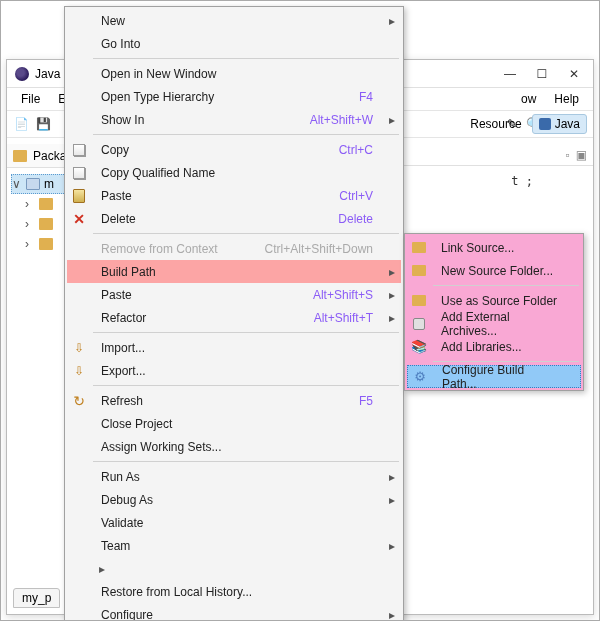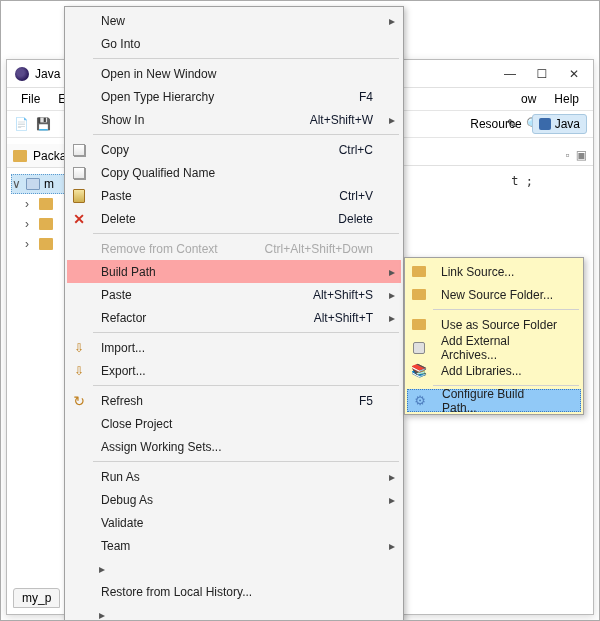--- a/index.html
+++ b/index.html
@@ -28,28 +28,28 @@
 .editor-area { position: absolute; top: 84px; left: 200px; right: 0; bottom: 0; background: #fff; }
 .editor-top { height: 22px; border-bottom: 1px solid #e0e0e0; display: flex; justify-content: flex-end; align-items: center; padding: 0 6px; gap: 6px; }
 .editor-line { position: absolute; top: 30px; right: 60px; font-family: Consolas, monospace; color: #333; }
 .footer-tab { position: absolute; left: 6px; bottom: 6px; padding: 2px 8px; border: 1px solid #c0c0c0; border-radius: 3px 3px 0 0; background: #f5f5f5; }
 
 
 .context-menu { position: absolute; top: 5px; left: 63px; width: 340px; background: #f4f4f4; border: 1px solid #a0a0a0; box-shadow: 2px 2px 6px rgba(0,0,0,0.25); padding: 2px; }
 .cm-item { display: flex; align-items: center; height: 23px; position: relative; gap: 8px; }
 .cm-item .icon-slot { width: 24px; display: flex; justify-content: center; align-items: center; }
 .cm-item .label { flex: 1; padding-left: 2px; color: #222; }
-.cm-item .accel { color: #0f172a; padding-right: 8px; }
+.cm-item .accel { color: #8b5cf6; padding-right: 8px; }
 .cm-item .arrow { width: 12px; color: #555; }
 .cm-item.disabled .label, .cm-item.disabled .accel { color: #aaa; }
 .cm-item.highlight { background: #fca5a5; }
 .cm-sep { height: 1px; background: #d0d0d0; margin: 3px 2px 3px 26px; }
 
 
-.submenu { position: absolute; top: 256px; left: 403px; width: 180px; background: #fef9c3; border: 1px solid #a0a0a0; box-shadow: 2px 2px 6px rgba(0,0,0,0.25); padding: 2px; }
+.submenu { position: absolute; top: 232px; left: 403px; width: 180px; background: #f9a8d4; border: 1px solid #a0a0a0; box-shadow: 2px 2px 6px rgba(0,0,0,0.25); padding: 2px; }
 .submenu .cm-item { height: 23px; }
 .submenu .cm-item.highlight { background: #91c9f7; border: 1px dotted #3a7abf; }
 
 
 .ico { width: 16px; height: 16px; display: inline-block; }
 .ico-copy { background: linear-gradient(#fff,#e8e8e8); border: 1px solid #999; box-shadow: 1px 1px 0 #999; width:12px;height:12px; }
 .ico-paste { background: linear-gradient(#f5e4a0,#d0b050); border: 1px solid #a07020; width:12px;height:14px; border-radius:1px; }
 .ico-delete { color: #d03020; font-weight: bold; font-size: 14px; line-height: 14px; }
 .ico-import { color: #c08020; font-size: 12px; }
 .ico-refresh { color: #c08020; font-size: 14px; }
@@ -277,20 +277,21 @@
       <span class="icon-slot"></span>
       <span class="arrow">▸</span>
     </div>
     <div class="cm-item">
       <span class="icon-slot"></span>
       <span class="label">Restore from Local History...</span>
       <span class="arrow"></span>
     </div>
     <div class="cm-item">
       <span class="icon-slot"></span>
+      <span class="label">Configure</span>
       <span class="arrow">▸</span>
     </div>
   </div>
 
 <div class="submenu" id="sub-menu">
     <div class="cm-item">
       <span class="icon-slot">
         <span class="ico-folder"></span>
       </span>
       <span class="label">Link Source...</span>

